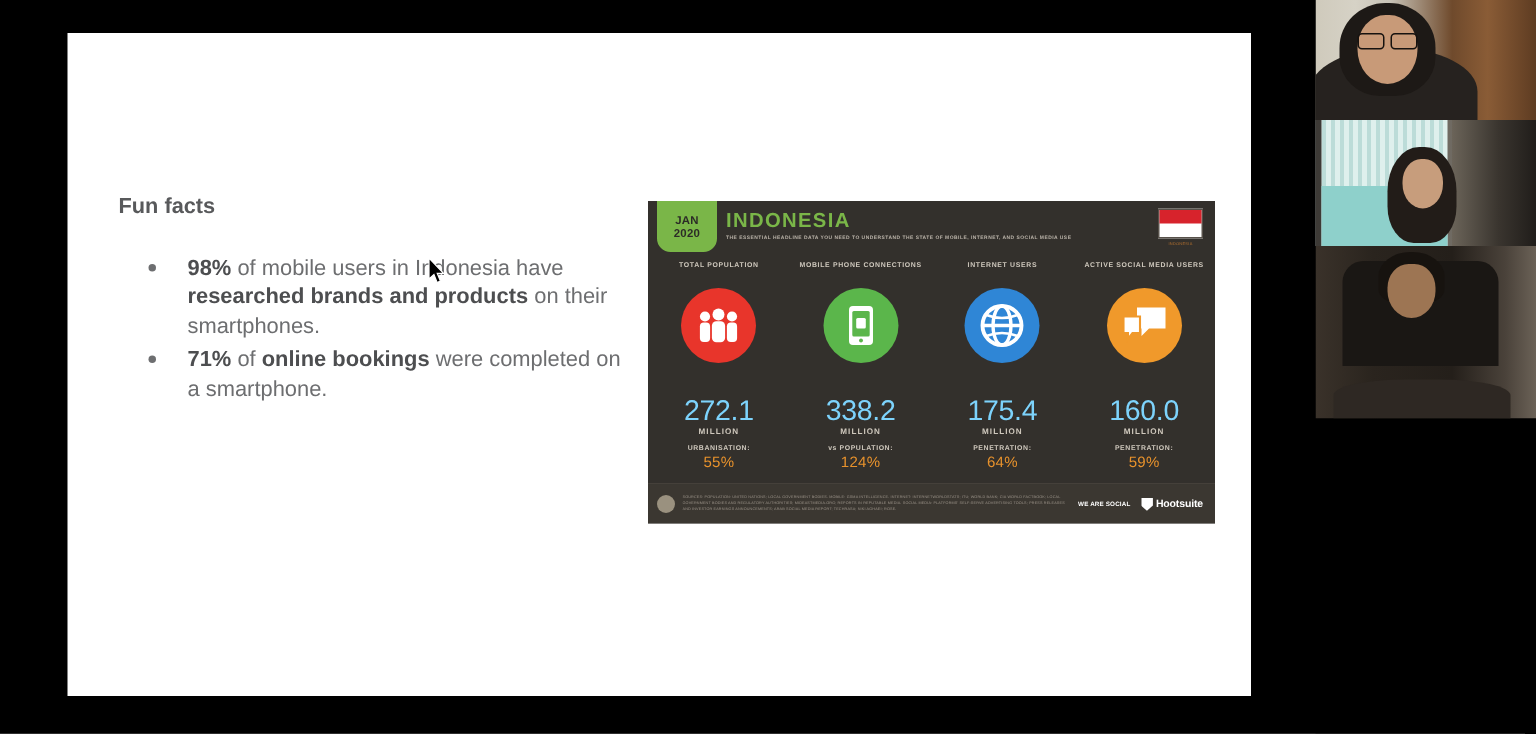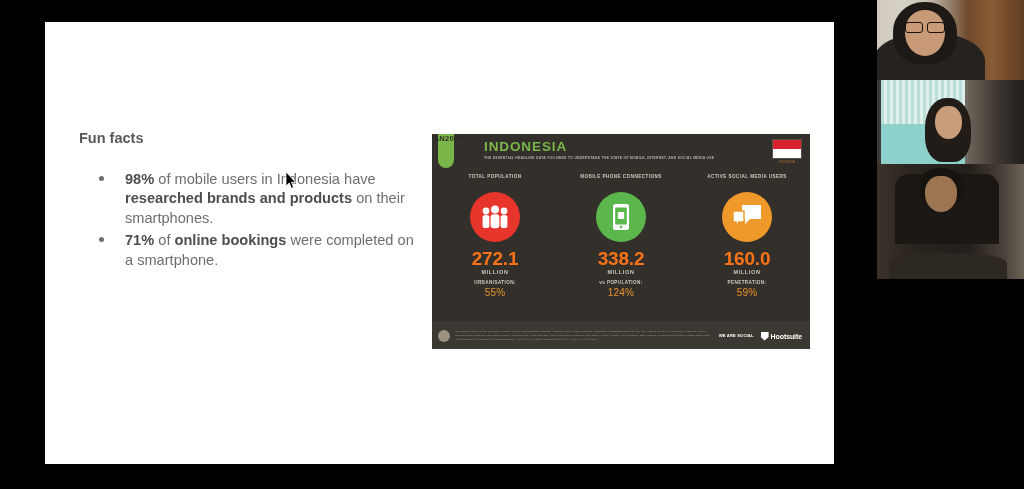--- a/index.html
+++ b/index.html
@@ -44,24 +44,24 @@
   
   .infographic {
     position:absolute; left:387px; top:112px;
     width:378px; height:215px;
     background:#33302c;
     overflow:hidden;
   }
   .ig-header { position:relative; height:38px; }
   .jan-badge {
     position:absolute; left:6px; top:0;
-    width:16px; height:34px;
+    width:40px; height:34px;
     background:#7ab648;
     border-bottom-left-radius:9px; border-bottom-right-radius:9px;
-    display:flex; flex-direction:row; align-items:flex-start; justify-content:center;
+    display:flex; flex-direction:column; align-items:center; justify-content:center;
     color:#2c2b27; font-size:7.6px; font-weight:700; line-height:1.22;
     letter-spacing:0.2px;
   }
   .ig-titles { position:absolute; left:52px; top:5px; }
   .ig-title {
     font-size:13.5px; font-weight:700; color:#7ab648;
     letter-spacing:0.9px;
   }
   .ig-subtitle {
     margin-top:2px;
@@ -94,22 +94,22 @@
   .circle {
     width:50px; height:50px; border-radius:50%;
     margin:4px auto 0;
     display:flex; align-items:center; justify-content:center;
   }
   .c-red { background:#e8352b; }
   .c-green { background:#5bb64b; }
   .c-blue { background:#2f86d6; }
   .c-orange { background:#f0992b; }
   .big-number {
-    margin-top:7px;
-    font-size:19px; font-weight:700; color:#f97316;
+    margin-top:23px;
+    font-size:19px; font-weight:400; color:#7dd3fc;
     letter-spacing:-0.2px; line-height:1;
   }
   .unit {
     margin-top:1px;
     font-size:5.4px; font-weight:700; color:#cfc8bd; letter-spacing:0.7px;
   }
   .sub-label {
     margin-top:5px;
     font-size:4.6px; font-weight:700; color:#cfc8bd; letter-spacing:0.4px;
   }
@@ -310,20 +310,36 @@
               <rect x="5.8" y="9" width="6.4" height="7" rx="1" fill="#fff"></rect>
               <circle cx="9" cy="24" r="1.3" fill="#5bb64b"></circle>
             </svg>
           </div>
           <div class="big-number">338.2</div>
           <div class="unit">MILLION</div>
           <div class="sub-label">vs POPULATION:</div>
           <div class="sub-value">124%</div>
         </div>
 
+        <div class="ig-col">
+          <div class="col-label">INTERNET USERS</div>
+          <div class="circle c-blue">
+            <svg width="30" height="30" viewBox="0 0 30 30" aria-hidden="true">
+              <circle cx="15" cy="15" r="13" fill="none" stroke="#fff" stroke-width="2.6"></circle>
+              <ellipse cx="15" cy="15" rx="6" ry="13" fill="none" stroke="#fff" stroke-width="2.2"></ellipse>
+              <line x1="2" y1="15" x2="28" y2="15" stroke="#fff" stroke-width="2.2"></line>
+              <path d="M4.6 8 Q15 12 25.4 8" fill="none" stroke="#fff" stroke-width="1.8"></path>
+              <path d="M4.6 22 Q15 18 25.4 22" fill="none" stroke="#fff" stroke-width="1.8"></path>
+            </svg>
+          </div>
+          <div class="big-number">175.4</div>
+          <div class="unit">MILLION</div>
+          <div class="sub-label">PENETRATION:</div>
+          <div class="sub-value">64%</div>
+        </div>
 
         <div class="ig-col">
           <div class="col-label">ACTIVE SOCIAL MEDIA USERS</div>
           <div class="circle c-orange">
             <svg width="30" height="26" viewBox="0 0 30 26" aria-hidden="true">
               <path d="M10 1 H29 V15 H18 L13 20 V15 H10 Z" fill="#fff"></path>
               <path d="M1 7 H12 V18 H7 L4 22 V18 H1 Z" fill="#fff" stroke="#f0992b" stroke-width="1.4"></path>
             </svg>
           </div>
           <div class="big-number">160.0</div>

